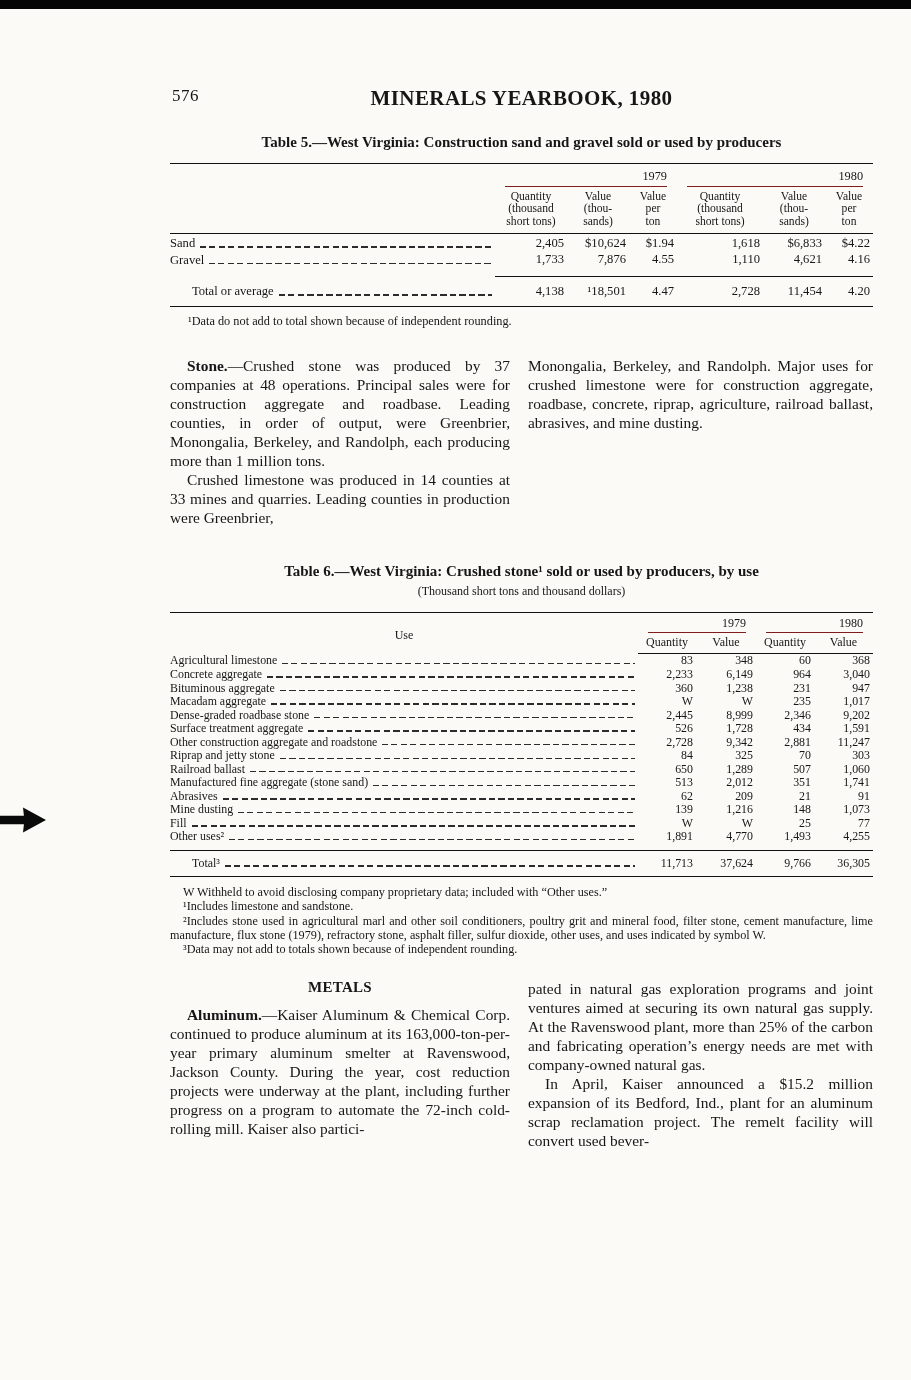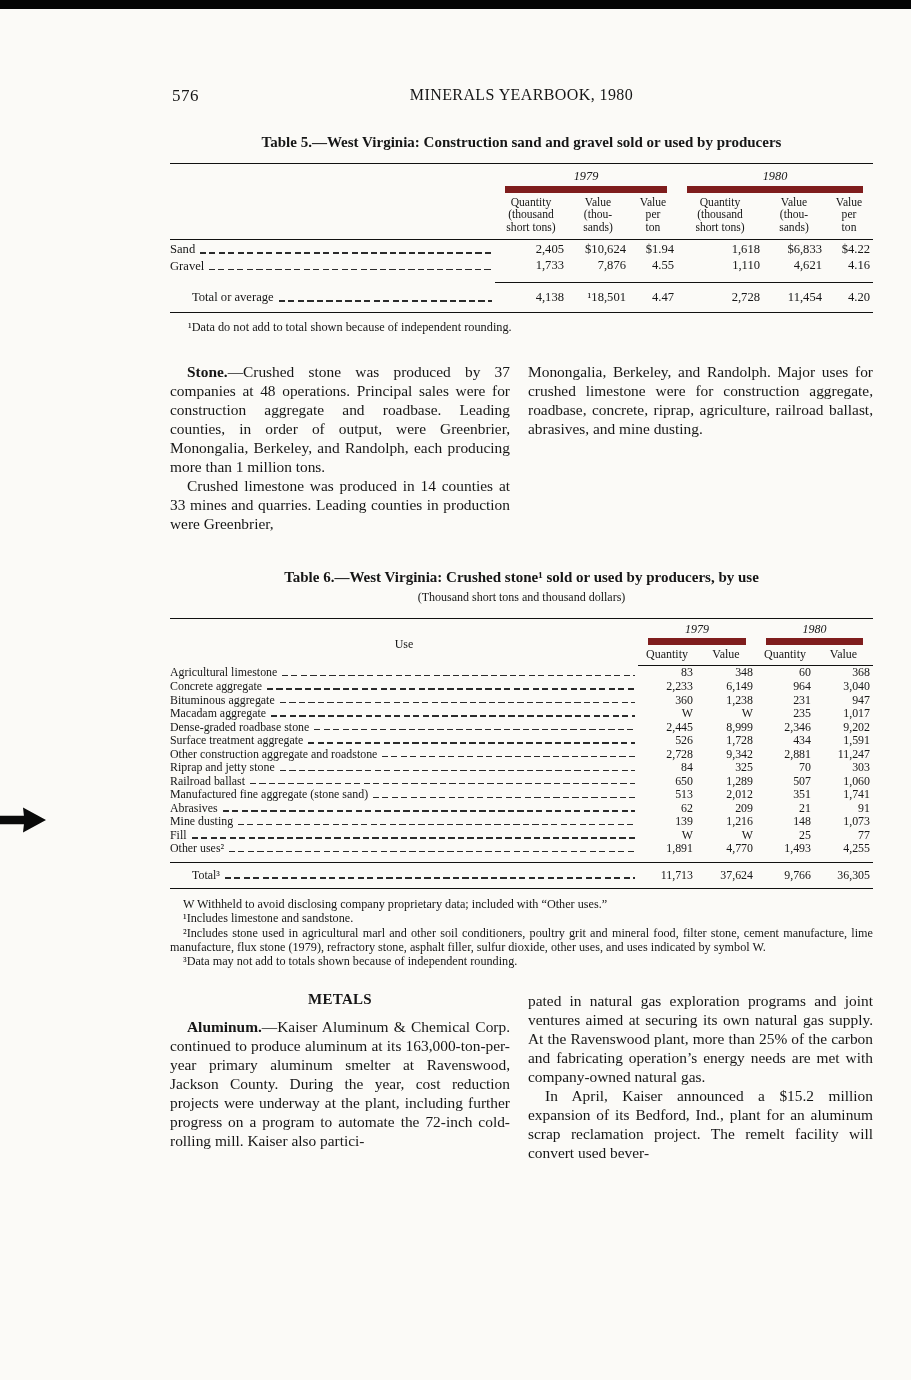--- a/index.html
+++ b/index.html
@@ -11,40 +11,40 @@
   .scan-top-bar{position:absolute;top:0;left:0;width:911px;height:9px;background:#050505;}
   .arrow-marker{
     position:absolute;left:0;top:807px;width:46px;height:26px;background:#0a0a0a;
     clip-path:polygon(0 34%,52% 34%,50% 2%,100% 50%,50% 98%,52% 66%,0 66%);
   }
   .page-content{position:absolute;left:170px;top:86px;width:703px;}
 
   
   .running-row{position:relative;height:22px;}
   .page-number{position:absolute;left:2px;top:0;font-size:17px;letter-spacing:.5px;}
-  .running-head{display:block;text-align:center;font-weight:400;font-size:16px;letter-spacing:.4px;}
+  .running-head{display:block;text-align:center;font-weight:700;font-size:21px;letter-spacing:.4px;}
 
   
   .tbl-title{text-align:center;font-weight:700;font-size:15px;margin:0;}
   .t5-title{margin-top:26px;}
   .t6-title{margin-top:36px;}
   .tbl-subtitle{text-align:center;font-size:12px;margin:4px 0 0 0;}
 
   
   table{border-collapse:collapse;table-layout:fixed;width:703px;}
   th,td{padding:0;font-weight:400;}
   .num{text-align:right;padding-right:3px;white-space:nowrap;}
   .lblrow{display:flex;}
   .lbl{white-space:nowrap;}
   .leader{
     flex:1 1 auto;align-self:flex-end;height:1.4px;margin:0 3px 3px 5px;
     background-image:repeating-linear-gradient(to right,#2b2b2b 0 6px,transparent 6px 9.5px);
   }
   .indent{padding-left:22px;}
-  .yrline{border-bottom:7px solid #7f1d1d;text-align:center;padding-bottom:2px;margin:0 10px;font-style:italic;}
+  .yrline{border-bottom:1px solid #7f1d1d;text-align:right;padding-bottom:2px;margin:0 10px;}
   .colh-txt{white-space:pre-line;text-align:center;}
 
   
   .t5{margin-top:12px;font-size:12.6px;line-height:1.18;}
   .t5 thead tr.years th{border-top:1.5px solid #111;padding-top:5px;font-size:12.3px;}
   .t5 thead tr.cols th{border-bottom:1px solid #111;vertical-align:top;padding:3px 1px 5px;font-size:11.6px;line-height:1.12;}
   .t5 tbody.data td{padding-top:1.5px;}
   .t5 tbody.data tr:last-child td{padding-bottom:9px;}
   .t5 tr.total td{padding-top:7px;padding-bottom:7px;border-bottom:1.3px solid #111;}
   .t5 tr.total td.rule{border-top:1px solid #111;}

